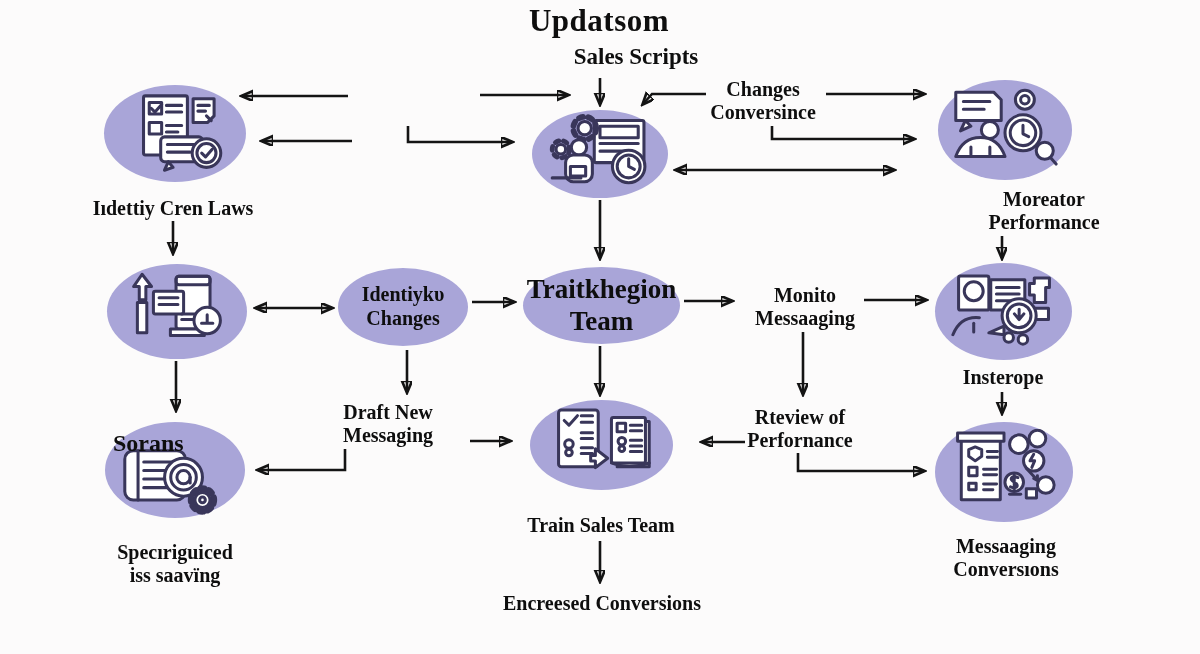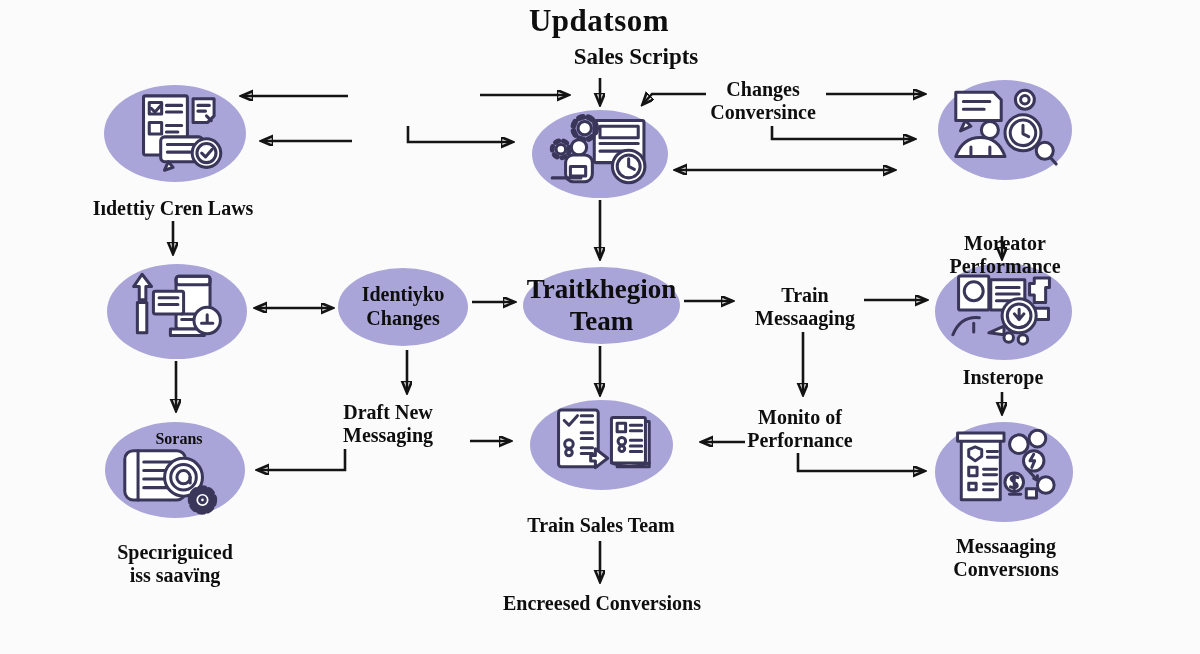--- a/index.html
+++ b/index.html
@@ -21,21 +21,21 @@
   .icf{fill:#ffffff;}
   .lbl{
     position:absolute;transform:translateX(-50%);
     text-align:center;line-height:1.16;font-size:20px;white-space:nowrap;
   }
   .lbl span{display:block;}
   .title-main{font-size:31px;letter-spacing:.5px;}
   .title-sub{font-size:23px;margin-left:35px;}
   .node-text{font-size:20px;text-align:center;line-height:1.18;}
   .node-text-lg{font-size:27px;}
-  .sorans-txt{position:absolute;top:8px;left:8px;right:0;text-align:center;font-size:16px;}
+  .sorans-txt{position:absolute;top:8px;left:8px;right:0;font-size:24px;}
 </style>
 </head>
 <body>
 
 <div class="canvas">
 
   <svg class="arrows">
     <defs>
       <marker id="ah" markerUnits="userSpaceOnUse" markerWidth="14" markerHeight="12" refX="11" refY="5" orient="auto-start-reverse">
         <path d="M0,0 L12,5 L0,10 z" fill="#141414" stroke="none"></path>
@@ -256,37 +256,37 @@
     </svg>
   </div>
 
   <div class="lbl" style="left:763px;top:78px;">
     <span>Changes</span>
     <span>Conversince</span>
   </div>
   <div class="lbl" style="left:173px;top:197px;">
     <span>Iıdettiy Cren Laws</span>
   </div>
-  <div class="lbl" style="left:1005px;top:188px;margin-top:44px;">
+  <div class="lbl" style="left:1044px;top:188px;">
     <span>Moreator</span>
     <span>Performance</span>
   </div>
   <div class="lbl" style="left:805px;top:284px;">
-    <span>Train</span>
+    <span>Monito</span>
     <span>Messaaging</span>
   </div>
   <div class="lbl" style="left:1003px;top:366px;">
     <span>Insterope</span>
   </div>
   <div class="lbl" style="left:388px;top:401px;">
     <span>Draft New</span>
     <span>Messaging</span>
   </div>
   <div class="lbl" style="left:800px;top:406px;">
-    <span>Monito of</span>
+    <span>Rteview of</span>
     <span>Perfornance</span>
   </div>
   <div class="lbl" style="left:601px;top:514px;">
     <span>Train Sales Team</span>
   </div>
   <div class="lbl" style="left:175px;top:541px;">
     <span>Specıriguiced</span>
     <span>iss saavïng</span>
   </div>
   <div class="lbl" style="left:1006px;top:535px;">

